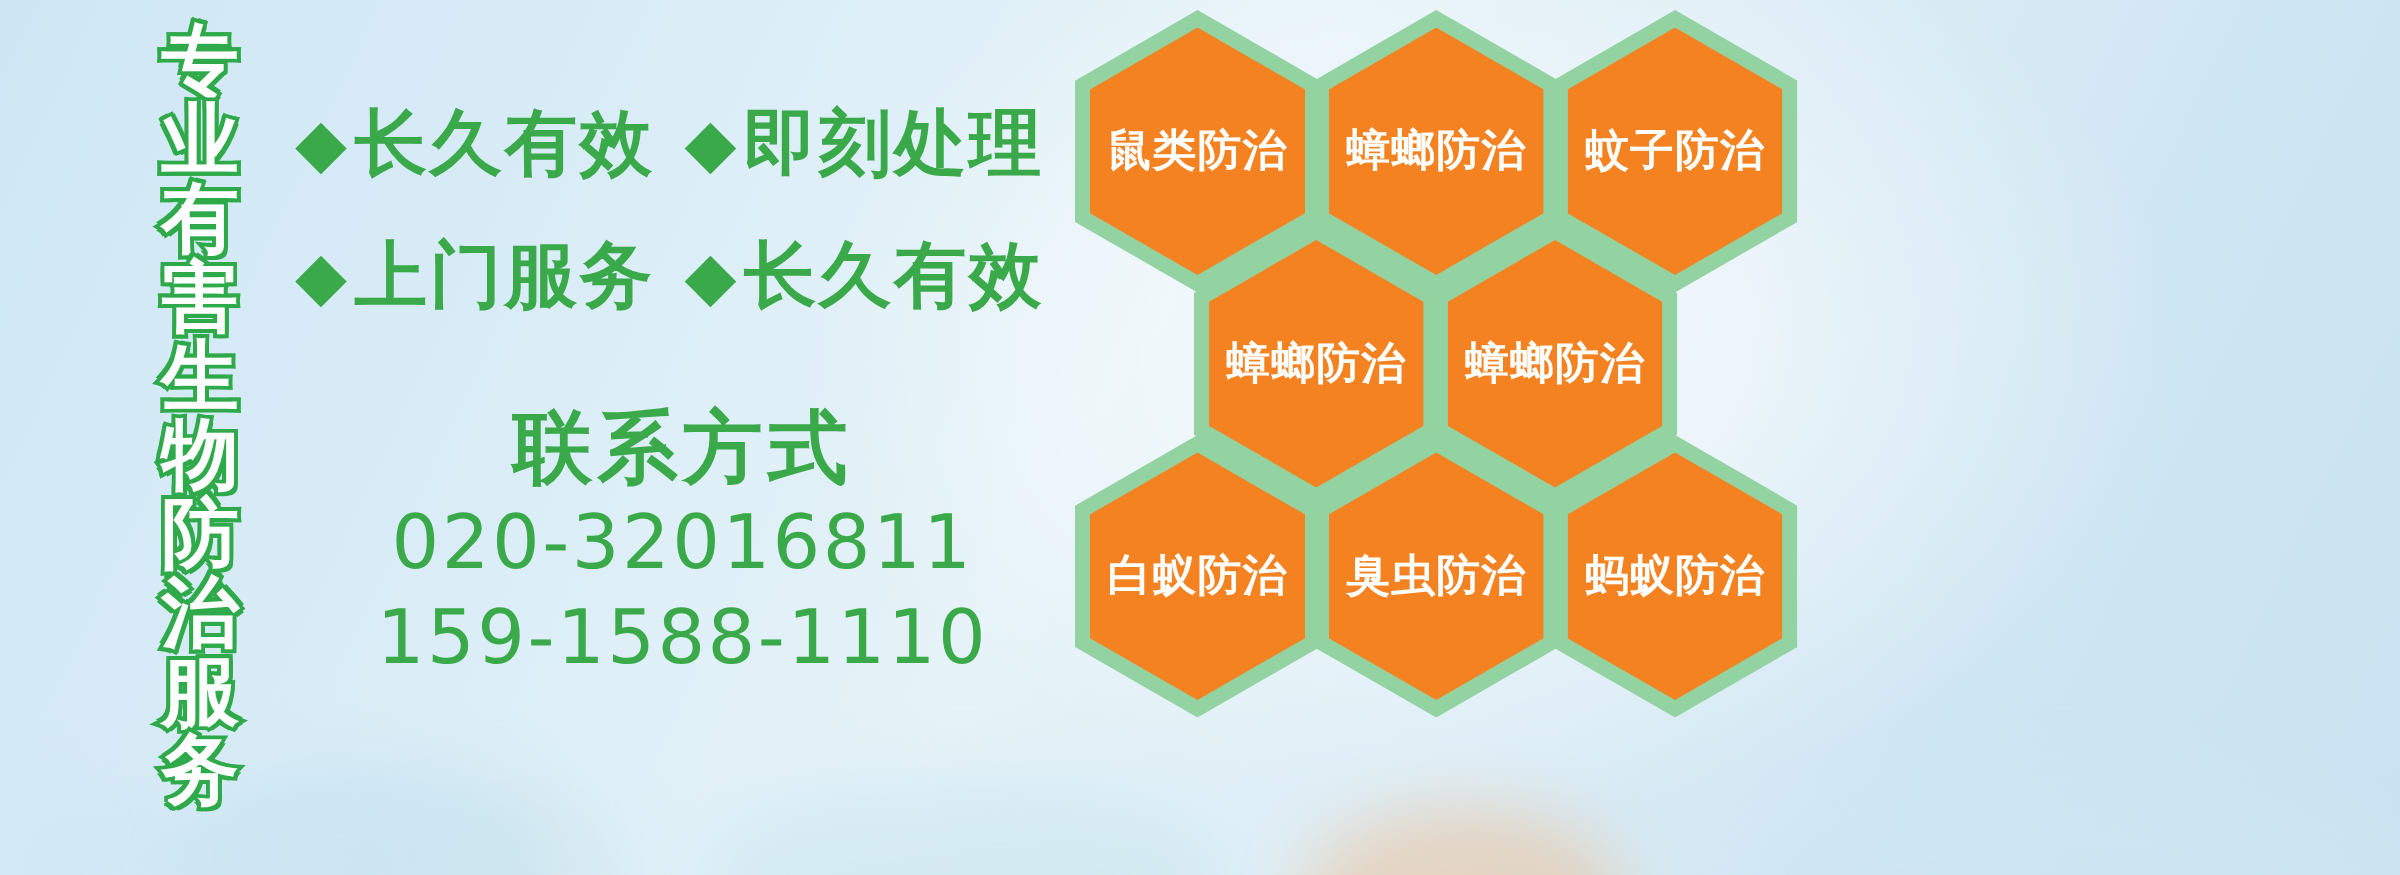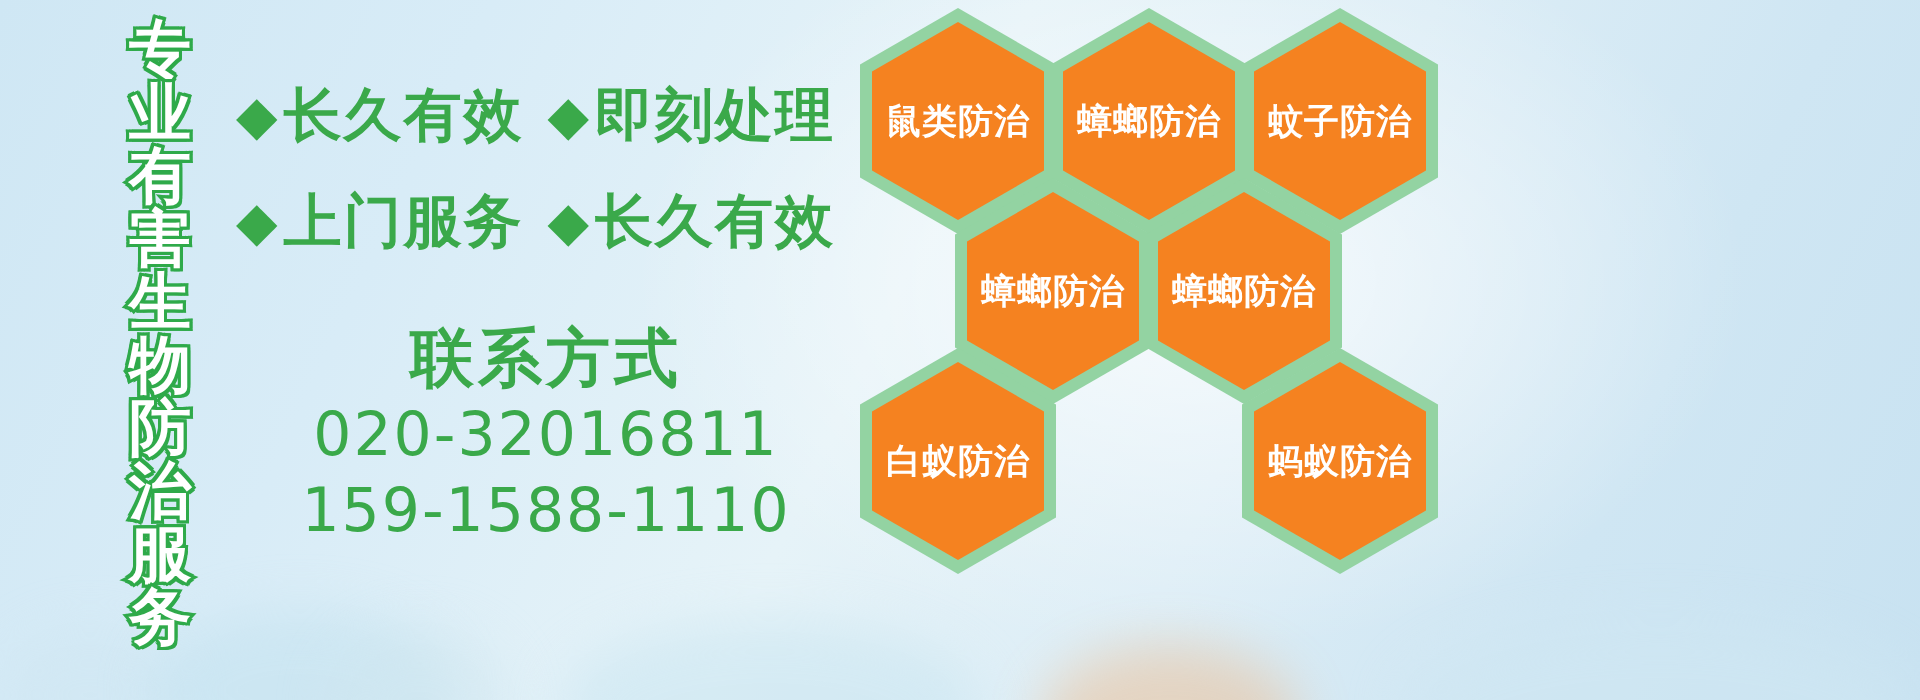--- a/index.html
+++ b/index.html
@@ -160,20 +160,25 @@
       <div class="inner">
         <span class="lbl">蟑螂防治</span>
       </div>
     </div>
 
     <div class="hex" style="left:4px;top:348px;">
       <div class="inner">
         <span class="lbl">白蚁防治</span>
       </div>
     </div>
+    <div class="hex" style="left:195px;top:348px;">
+      <div class="inner">
+        <span class="lbl">臭虫防治</span>
+      </div>
+    </div>
     <div class="hex" style="left:386px;top:348px;">
       <div class="inner">
         <span class="lbl">蚂蚁防治</span>
       </div>
     </div>
 
   </div>
 
 </div>
 

